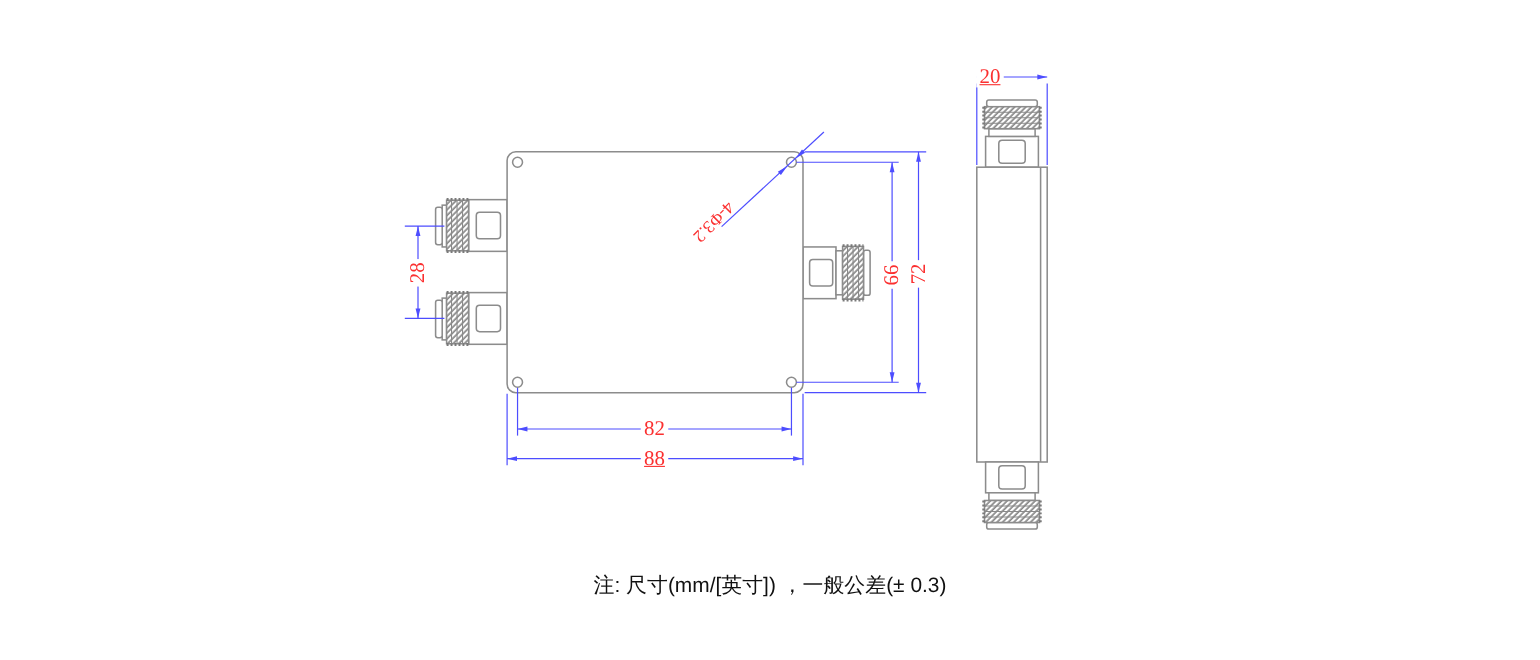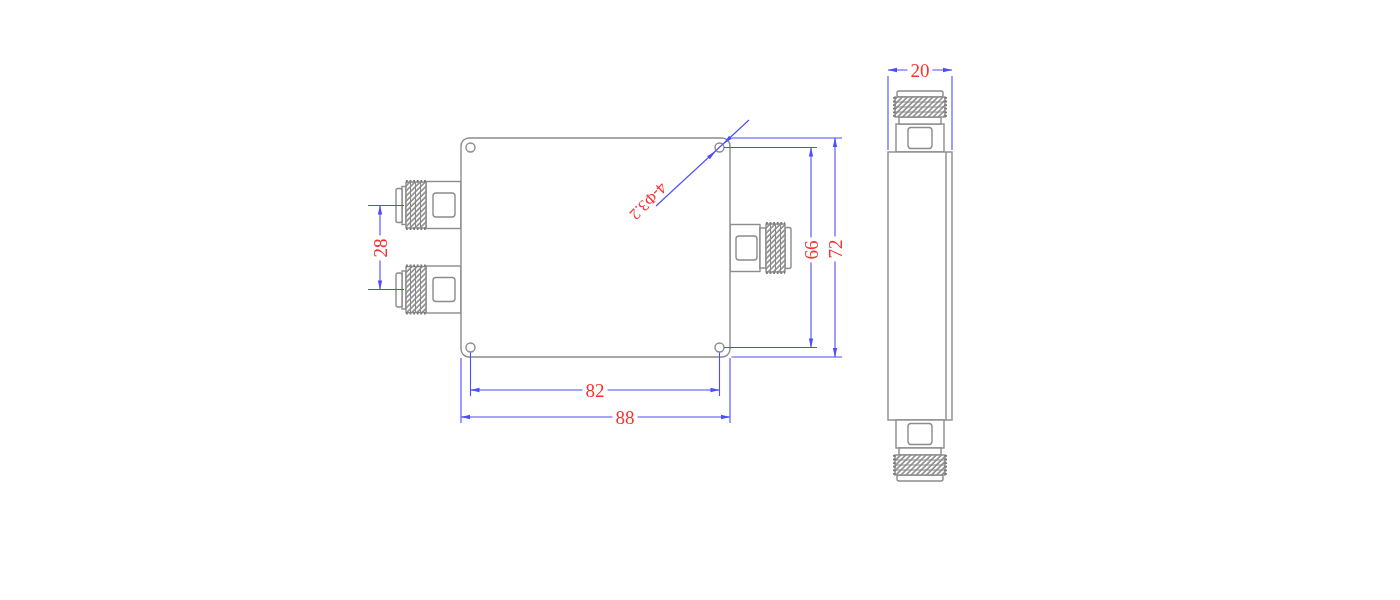--- a/index.html
+++ b/index.html
@@ -175,26 +175,27 @@
         <polygon points="723.2,144.1 731.9,138.8 729.1,135.8" stroke="none"></polygon>
         <polygon points="715.8,150.9 709.9,159.2 707.1,156.2" stroke="none"></polygon>
       </g>
     </g>
   </svg>
 
   <span class="dim-text vert" style="left:380px;top:247.5px;">28</span>
 
   <span class="dim-text" style="left:595px;top:390px;">82</span>
 
-  <span class="dim-text" style="left:625px;top:417px;">88</span>
+  <span class="dim-text" style="left:595px;top:417px;text-decoration:underline;">88</span>
 
   <span class="dim-text vert" style="left:811px;top:250px;">66</span>
 
   <span class="dim-text vert" style="left:835px;top:249px;">72</span>
 
-  <span class="dim-text" style="left:920px;top:70px;">20</span>
+  <span class="dim-text" style="left:900px;top:70px;text-decoration:underline;">20</span>
 
   <span class="dim-text callout" style="left:648px;top:201px;">4-Φ3.2</span>
 
   <div class="note-block">
+    <div class="note-line">注: 尺寸(mm/[英寸]) ，一般公差(± 0.3)</div>
   </div>
 
 </div>
 
 </body></html>

